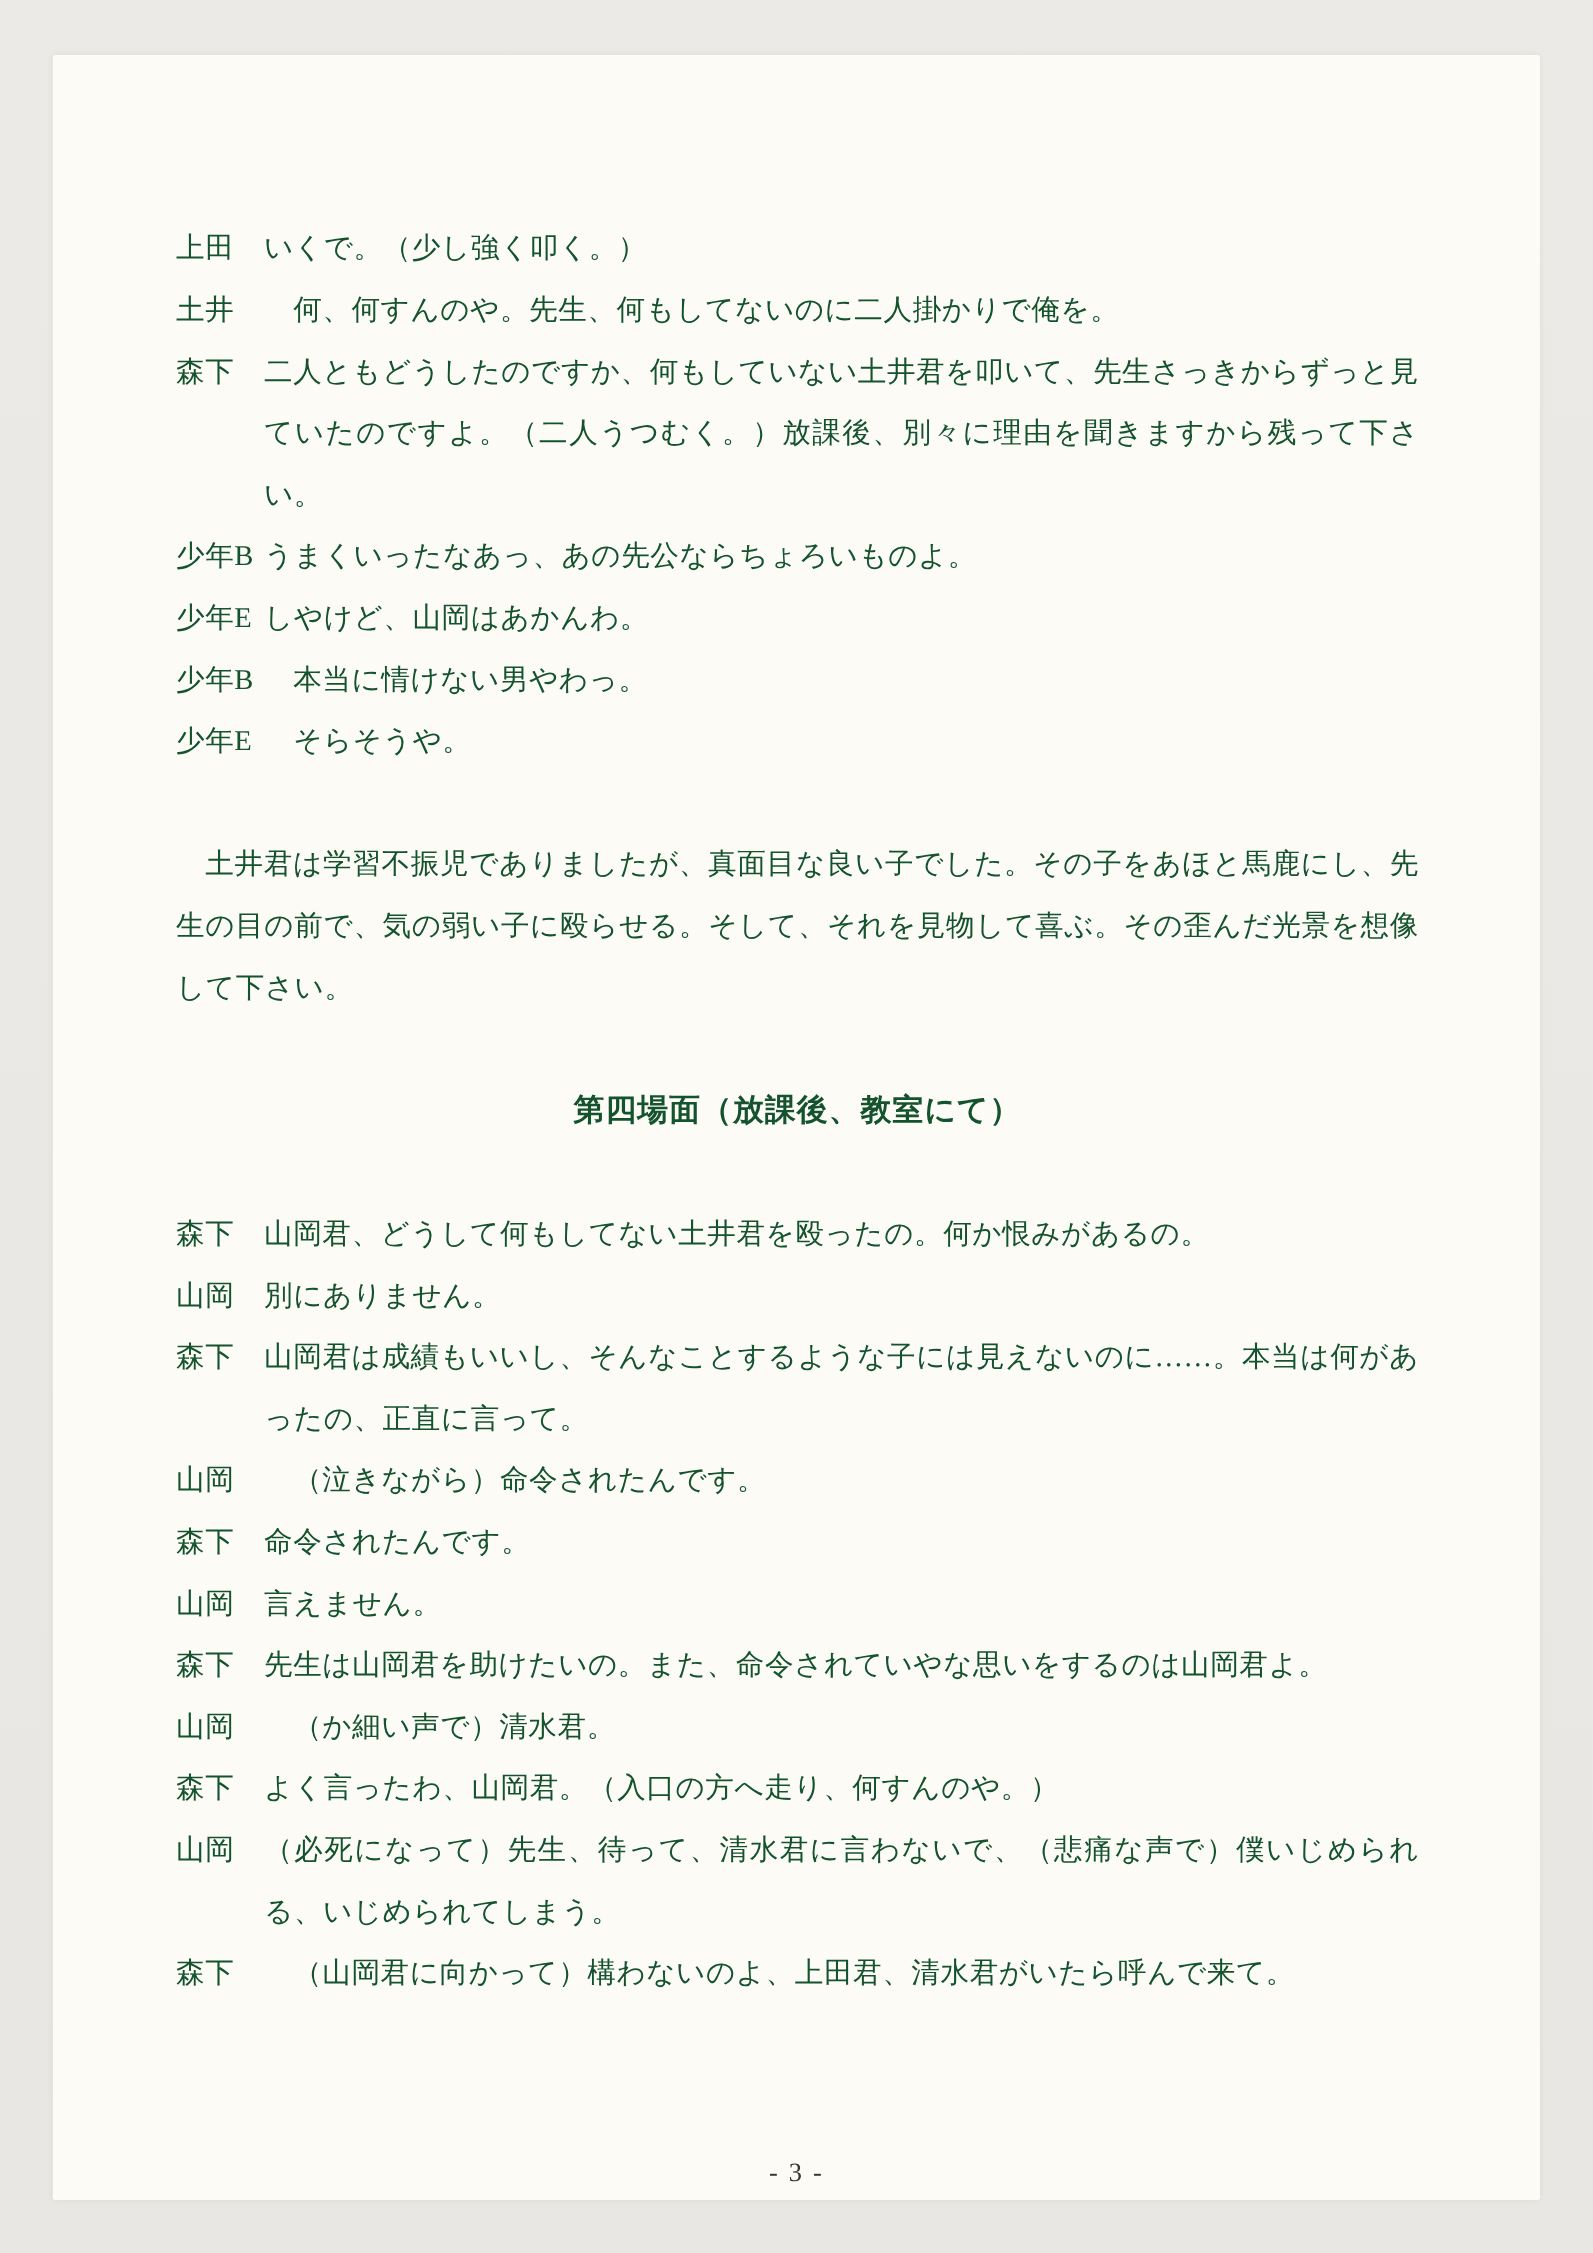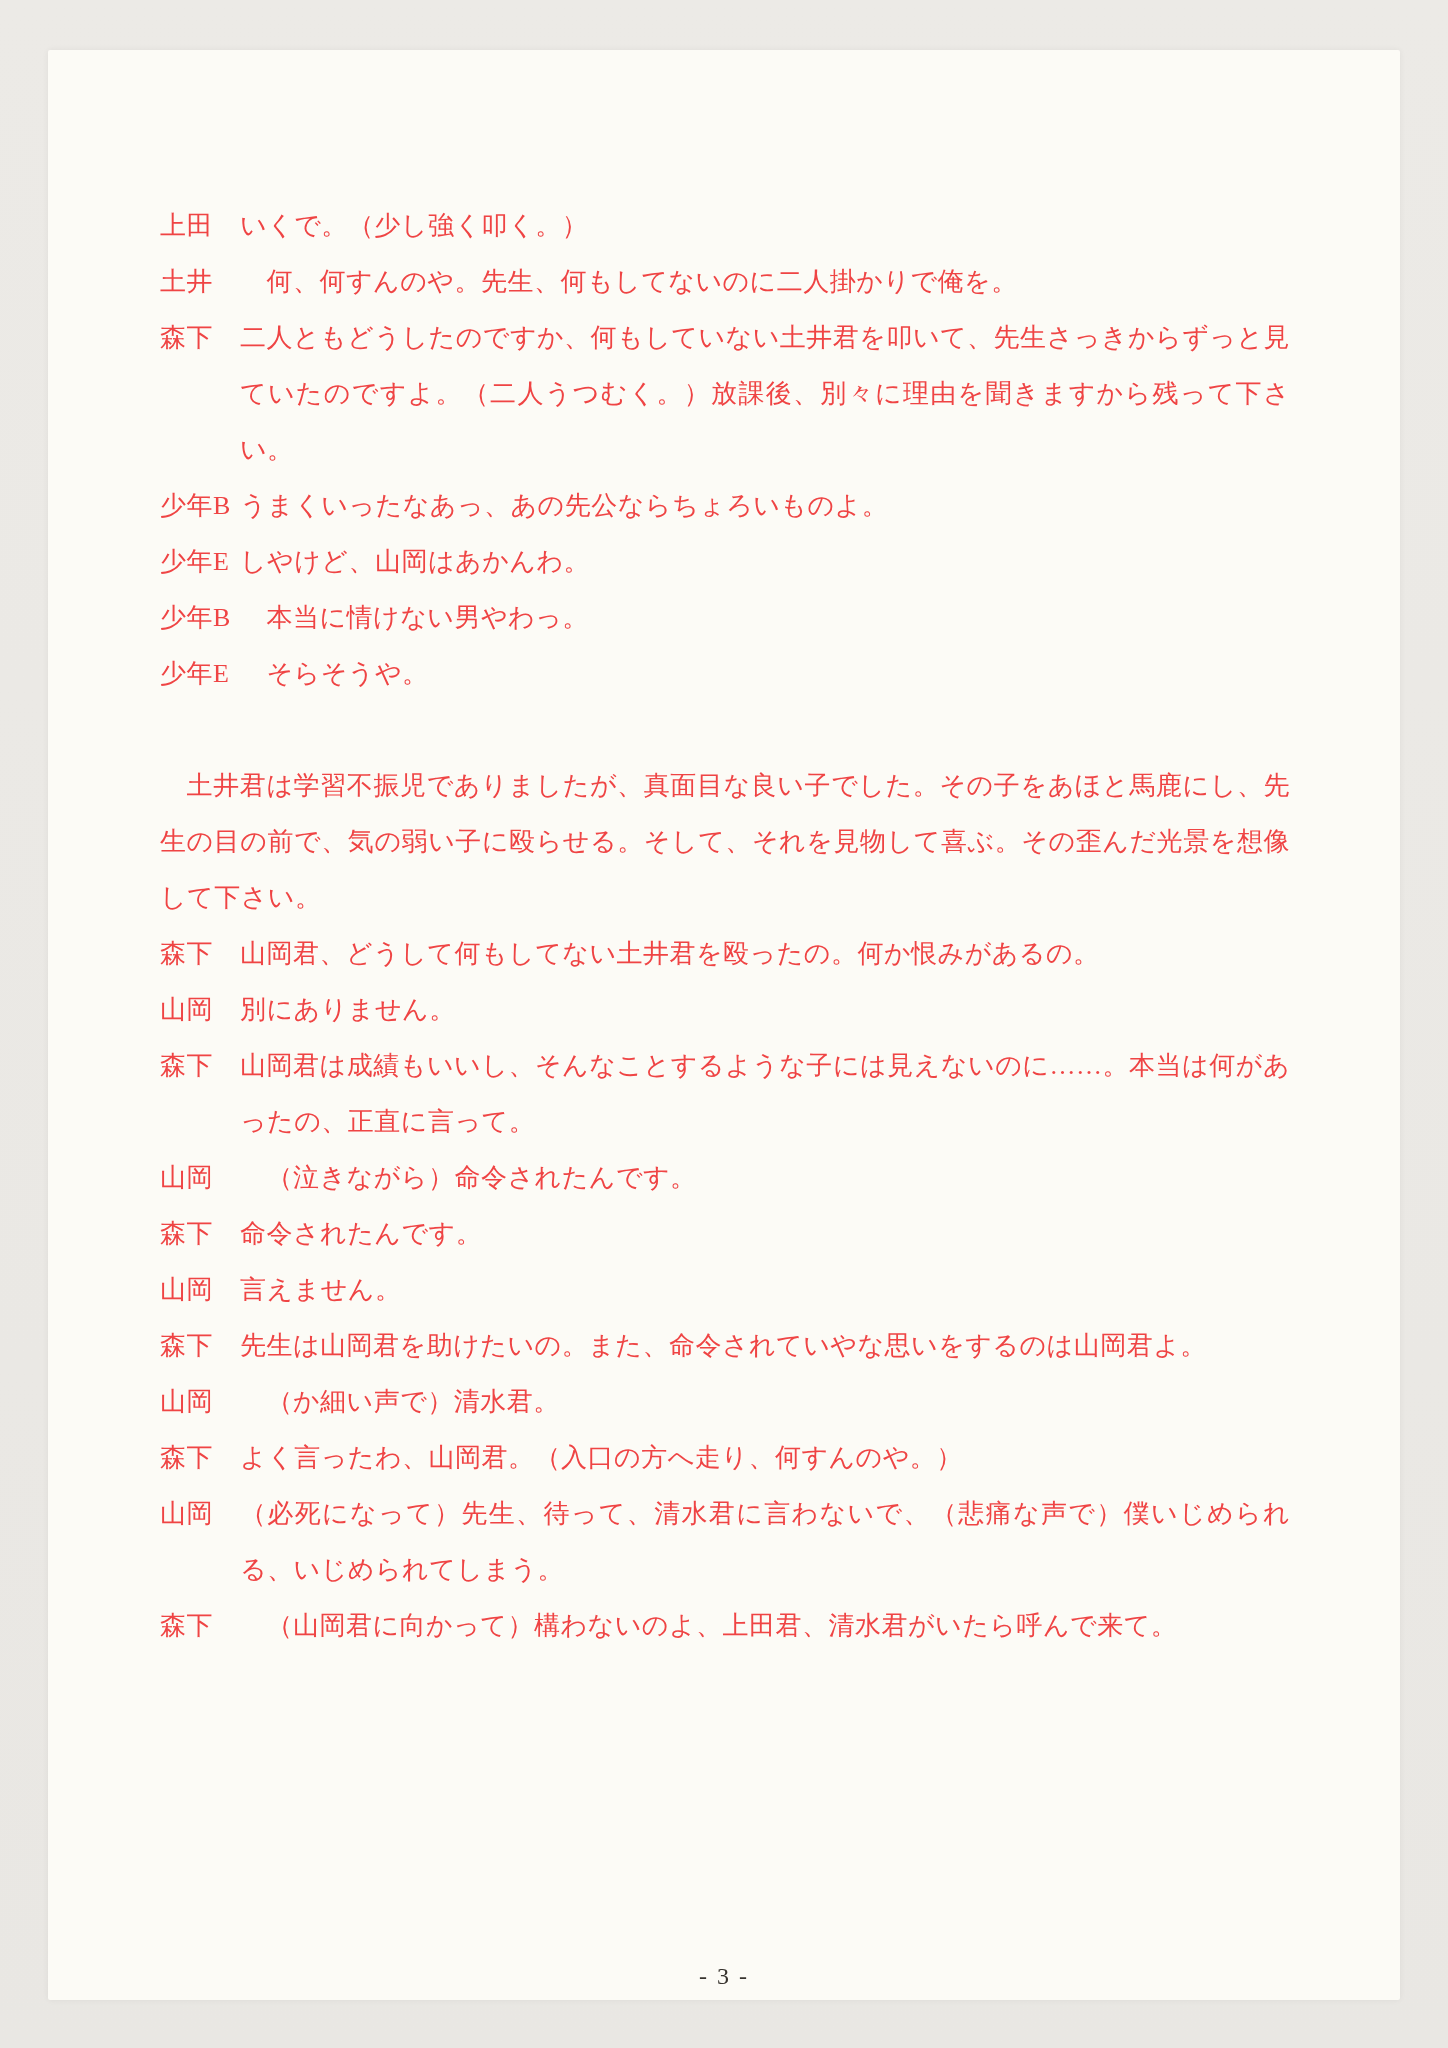--- a/index.html
+++ b/index.html
@@ -25,21 +25,21 @@
     height: 1950px;
     background: #fcfbf6;
     box-shadow: 0 0 6px rgba(0,0,0,0.06);
     border-radius: 2px;
   }
   .content {
     position: absolute;
     left: 112px;
     top: 148px;
     right: 110px;
-    color: #ef4444;
+    color: #14532d;
     font-size: 26px;
     line-height: 56px;
     letter-spacing: 0.5px;
   }
   .dline {
     display: flex;
     align-items: flex-start;
   }
   .speaker {
     flex: 0 0 80px;
@@ -112,20 +112,21 @@
     <span class="speaker">少年B</span>
     <span class="dtext">　本当に情けない男やわっ。</span>
   </div>
 
   <div class="dline">
     <span class="speaker">少年E</span>
     <span class="dtext">　そらそうや。</span>
   </div>
 </div>
       <p class="narration">　土井君は学習不振児でありましたが、真面目な良い子でした。その子をあほと馬鹿にし、先生の目の前で、気の弱い子に殴らせる。そして、それを見物して喜ぶ。その歪んだ光景を想像して下さい。</p>
+      <h2 class="heading">第四場面（放課後、教室にて）</h2>
       <div class="dialogue">
   <div class="dline">
     <span class="speaker">森下</span>
     <span class="dtext">山岡君、どうして何もしてない土井君を殴ったの。何か恨みがあるの。</span>
   </div>
 
   <div class="dline">
     <span class="speaker">山岡</span>
     <span class="dtext">別にありません。</span>
   </div>

